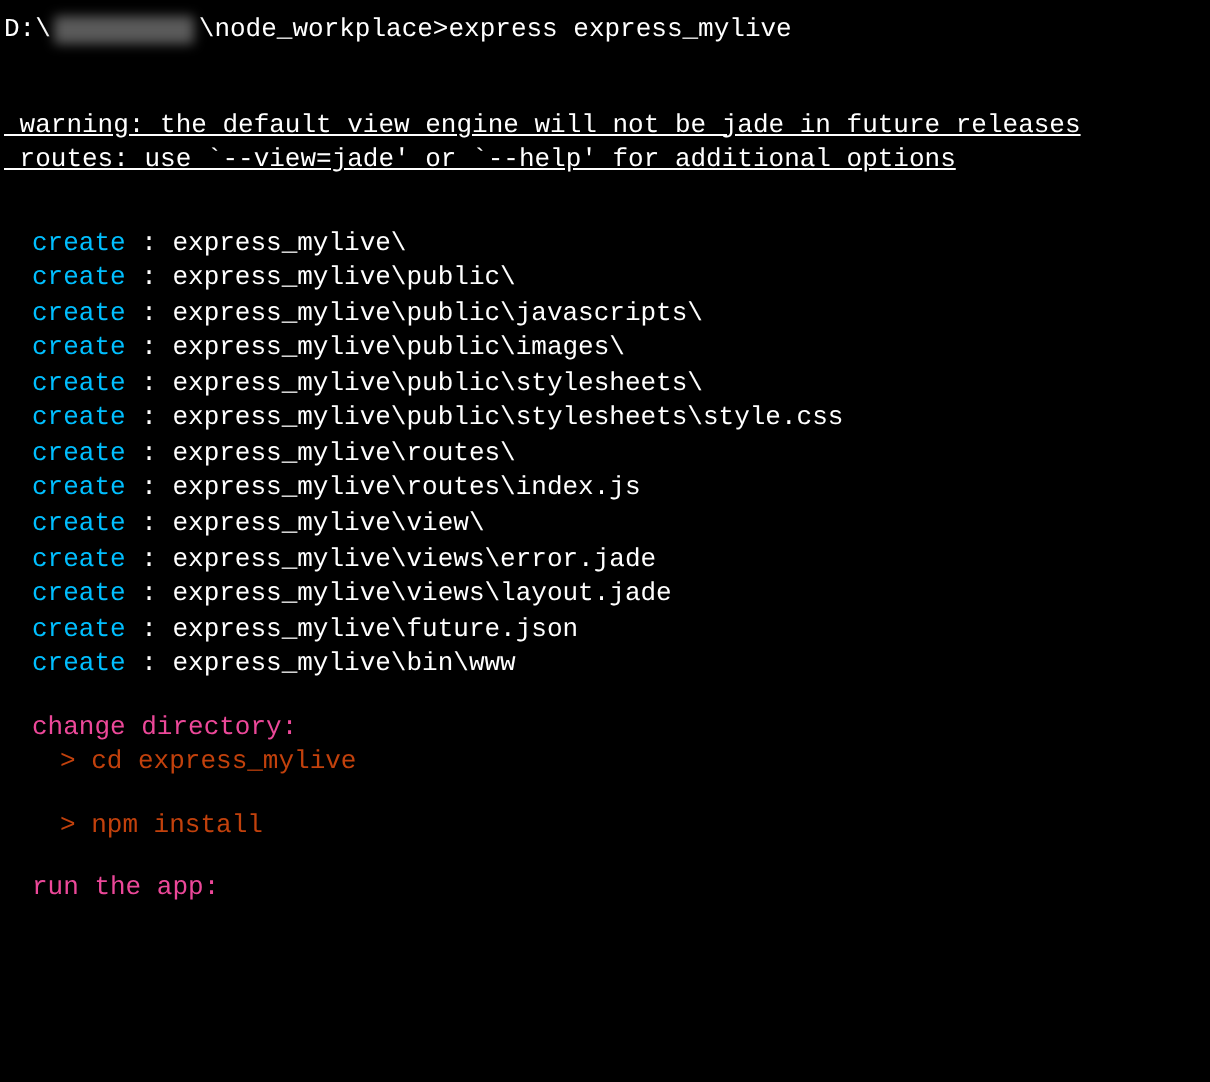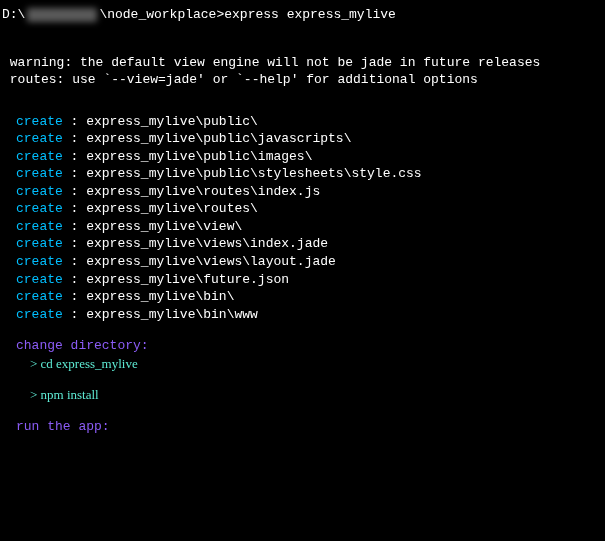--- a/index.html
+++ b/index.html
@@ -27,20 +27,21 @@
       height: 14px;
       background: #5a5a5a;
       border-radius: 2px;
       filter: blur(3px);
       vertical-align: middle;
       margin: 0 2px;
     }
     .warnings {
       margin-top: 30px;
       margin-bottom: 24px;
+      text-decoration: underline;
     }
     .warning-line {
       white-space: pre;
     }
     .creates {
       padding-left: 14px;
       margin-bottom: 14px;
     }
     .create-line {
       white-space: pre;
@@ -51,52 +52,52 @@
     .create-path {
       color: #ffffff;
     }
     .instructions {
       padding-left: 14px;
     }
     .instruction-block {
       margin-bottom: 14px;
     }
     .instruction-title {
-      color: #8b5cf6;
+      color: #ec4899;
     }
     .instruction-cmd {
-      color: #5eead4;
+      color: #c2410c;
       padding-left: 14px;
-      font-family: Liberation Serif, serif;
     }
   </style>
 </head>
 <body>
 
 <div class="prompt-line">
   <span>D:\</span><span class="blurred"></span><span>\node_workplace&gt;</span><span>express express_mylive</span>
 </div>
 
 <div class="warnings">
   <div class="warning-line"> warning: the default view engine will not be jade in future releases</div>
   <div class="warning-line"> routes: use `--view=jade' or `--help' for additional options</div>
 </div>
 
 <div class="creates">
+  <div class="create-line"><span class="create-keyword">create</span><span class="create-path"> : </span><span class="create-path">express_mylive\</span></div>
   <div class="create-line"><span class="create-keyword">create</span><span class="create-path"> : </span><span class="create-path">express_mylive\public\</span></div>
   <div class="create-line"><span class="create-keyword">create</span><span class="create-path"> : </span><span class="create-path">express_mylive\public\javascripts\</span></div>
   <div class="create-line"><span class="create-keyword">create</span><span class="create-path"> : </span><span class="create-path">express_mylive\public\images\</span></div>
+  <div class="create-line"><span class="create-keyword">create</span><span class="create-path"> : </span><span class="create-path">express_mylive\public\stylesheets\</span></div>
   <div class="create-line"><span class="create-keyword">create</span><span class="create-path"> : </span><span class="create-path">express_mylive\public\stylesheets\style.css</span></div>
+  <div class="create-line"><span class="create-keyword">create</span><span class="create-path"> : </span><span class="create-path">express_mylive\routes\</span></div>
   <div class="create-line"><span class="create-keyword">create</span><span class="create-path"> : </span><span class="create-path">express_mylive\routes\index.js</span></div>
-  <div class="create-line"><span class="create-keyword">create</span><span class="create-path"> : </span><span class="create-path">express_mylive\routes\</span></div>
   <div class="create-line"><span class="create-keyword">create</span><span class="create-path"> : </span><span class="create-path">express_mylive\view\</span></div>
-  <div class="create-line"><span class="create-keyword">create</span><span class="create-path"> : </span><span class="create-path">express_mylive\views\index.jade</span></div>
+  <div class="create-line"><span class="create-keyword">create</span><span class="create-path"> : </span><span class="create-path">express_mylive\views\error.jade</span></div>
   <div class="create-line"><span class="create-keyword">create</span><span class="create-path"> : </span><span class="create-path">express_mylive\views\layout.jade</span></div>
   <div class="create-line"><span class="create-keyword">create</span><span class="create-path"> : </span><span class="create-path">express_mylive\future.json</span></div>
-  <div class="create-line"><span class="create-keyword">create</span><span class="create-path"> : </span><span class="create-path">express_mylive\bin\</span></div>
   <div class="create-line"><span class="create-keyword">create</span><span class="create-path"> : </span><span class="create-path">express_mylive\bin\www</span></div>
 </div>
 
 <div class="instructions">
   <div class="instruction-block">
     <div class="instruction-title">change directory:</div>
     <div class="instruction-cmd">&gt; cd express_mylive</div>
   </div>
   <div class="instruction-block">
     <div class="instruction-cmd">&gt; npm install</div>

